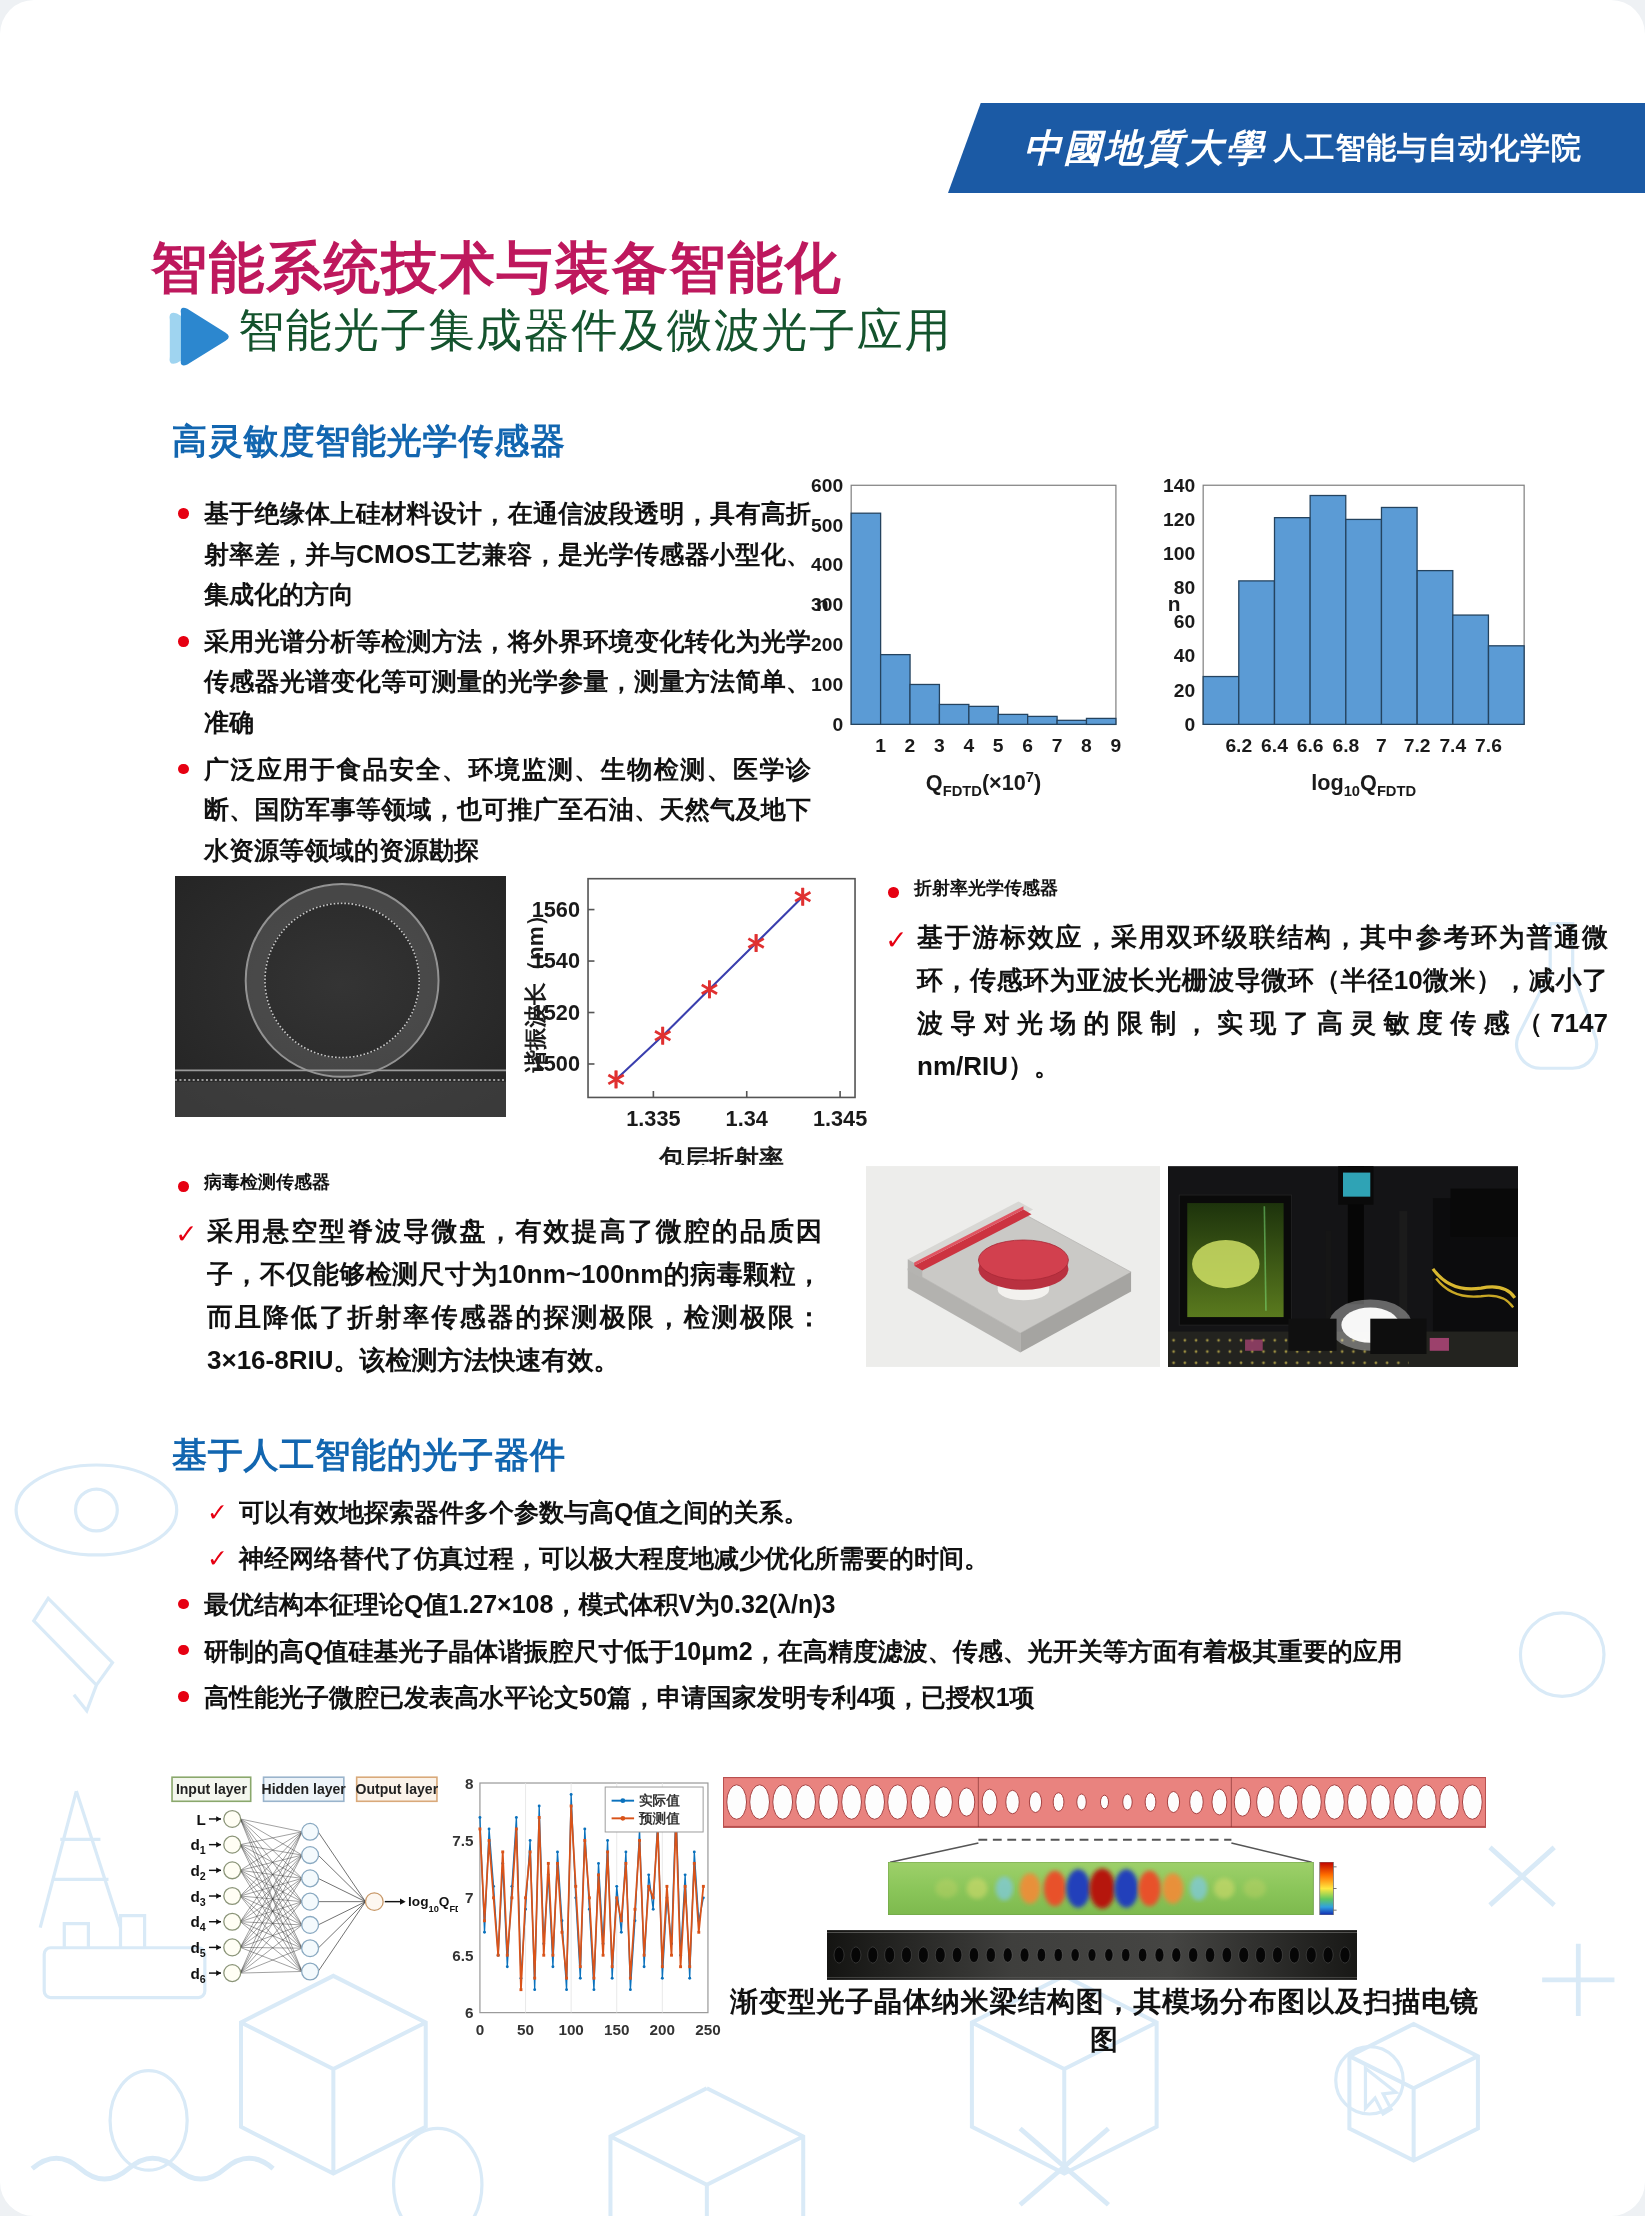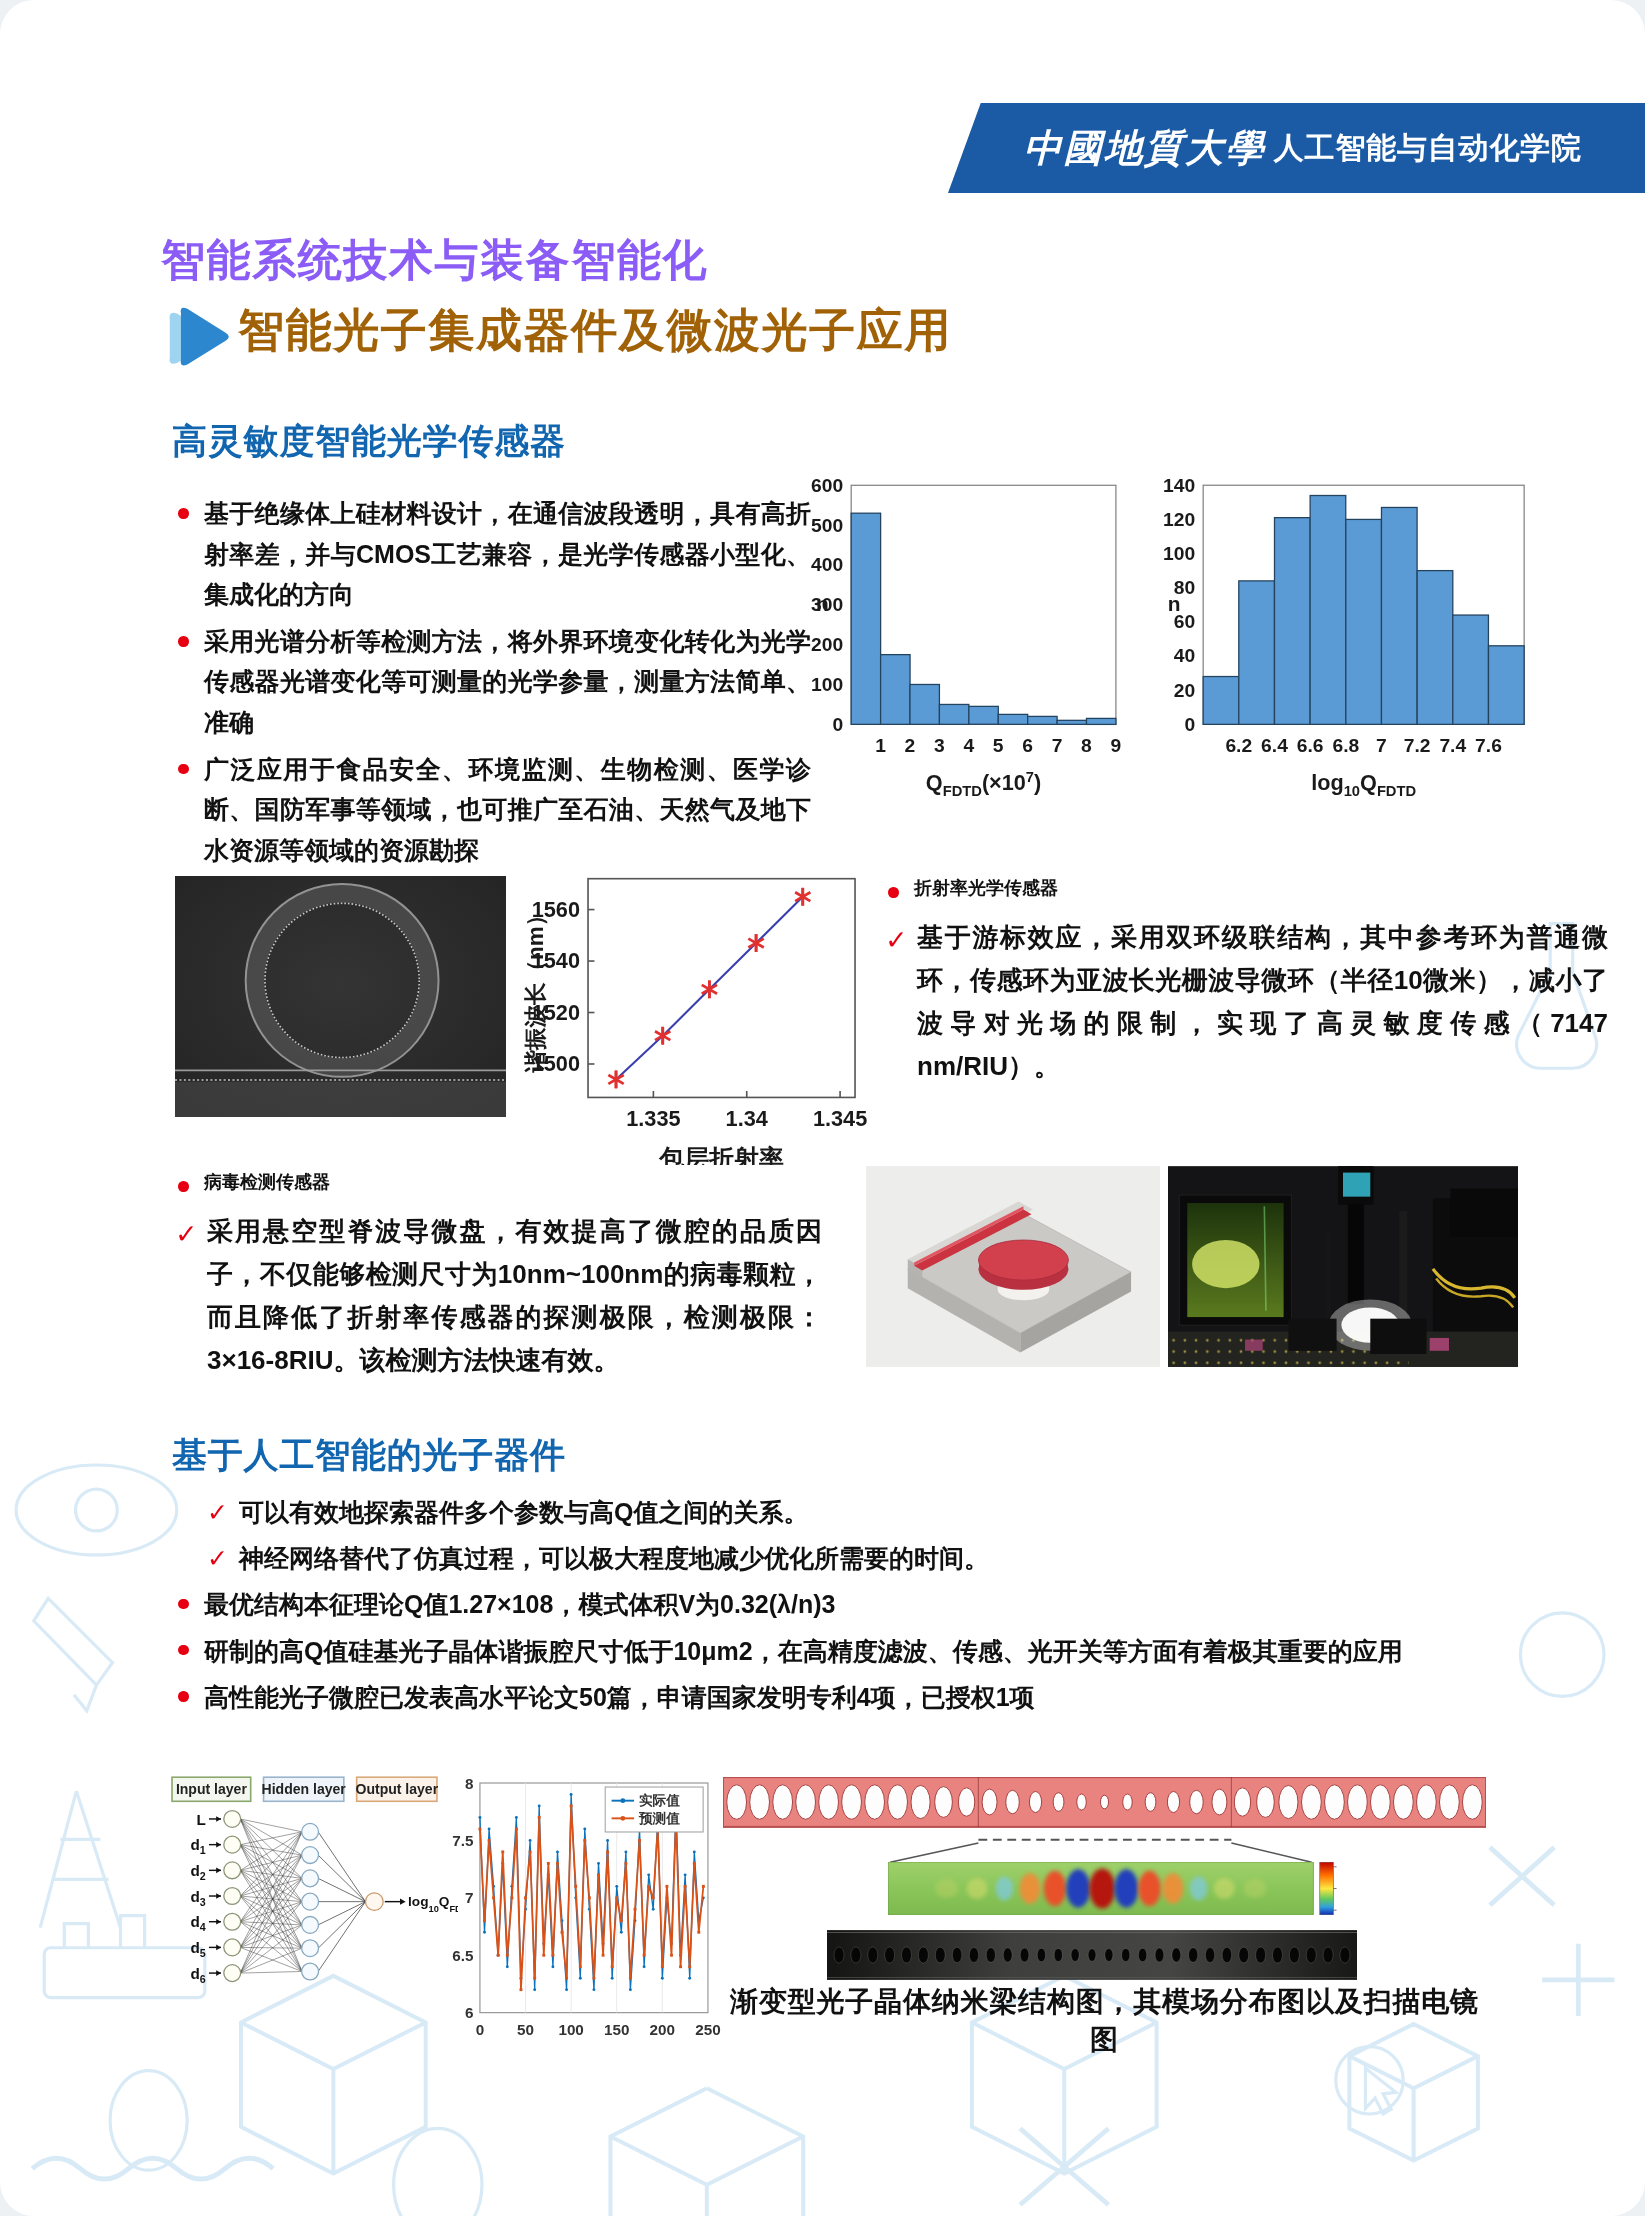--- a/index.html
+++ b/index.html
@@ -6,22 +6,22 @@
   .page{position:relative;width:1645px;height:2216px;background:#ffffff;overflow:hidden;
         border-radius:34px;font-family:"Liberation Sans","DejaVu Sans",sans-serif;color:#111;}
   .abs{position:absolute;}
   
   .banner{position:absolute;left:948px;top:103px;width:787px;height:90px;background:#1b5aa5;
           transform:skewX(-20deg);transform-origin:bottom left;}
   .banner-inner{transform:skewX(20deg);height:90px;display:flex;align-items:center;padding-left:59px;white-space:nowrap;}
   .uni{color:#fff;font-size:38px;font-weight:800;font-style:italic;letter-spacing:2.4px;}
   .dept{color:#fff;font-size:30px;font-weight:800;margin-left:8px;letter-spacing:0.8px;}
   
-  .title{position:absolute;left:161px;top:231px;font-size:44px;font-weight:900;color:#8b5cf6;letter-spacing:1.6px;margin:0;}
-  .subtitle{position:absolute;left:238px;top:300px;font-size:46px;font-weight:700;color:#a16207;letter-spacing:1.6px;margin:0;}
+  .title{position:absolute;left:151px;top:231px;font-size:56px;font-weight:900;color:#be185d;letter-spacing:1.6px;margin:0;}
+  .subtitle{position:absolute;left:238px;top:300px;font-size:46px;font-weight:400;color:#14532d;letter-spacing:1.6px;margin:0;}
   .playicon{position:absolute;left:165px;top:302px;}
   .sech{position:absolute;font-size:35px;font-weight:800;color:#1266b0;margin:0;letter-spacing:0.8px;}
   
   .blist{position:absolute;left:172px;top:493px;width:639px;margin:0;padding:0;list-style:none;}
   .blist li{position:relative;padding-left:32px;font-size:25px;font-weight:700;line-height:1.62;
             text-align:justify;margin-bottom:6.4px;}
   .dot{position:absolute;left:6.4px;top:15.3px;width:10.4px;height:10.4px;border-radius:50%;background:#e60012;}
   .rline{position:relative;padding-left:32px;font-size:18px;font-weight:700;}
   .chk{color:#e60012;font-weight:900;font-size:26.5px;margin-right:6.4px;}
   .chktext{position:relative;padding-left:35px;font-size:26px;font-weight:700;line-height:1.66;text-align:justify;}

